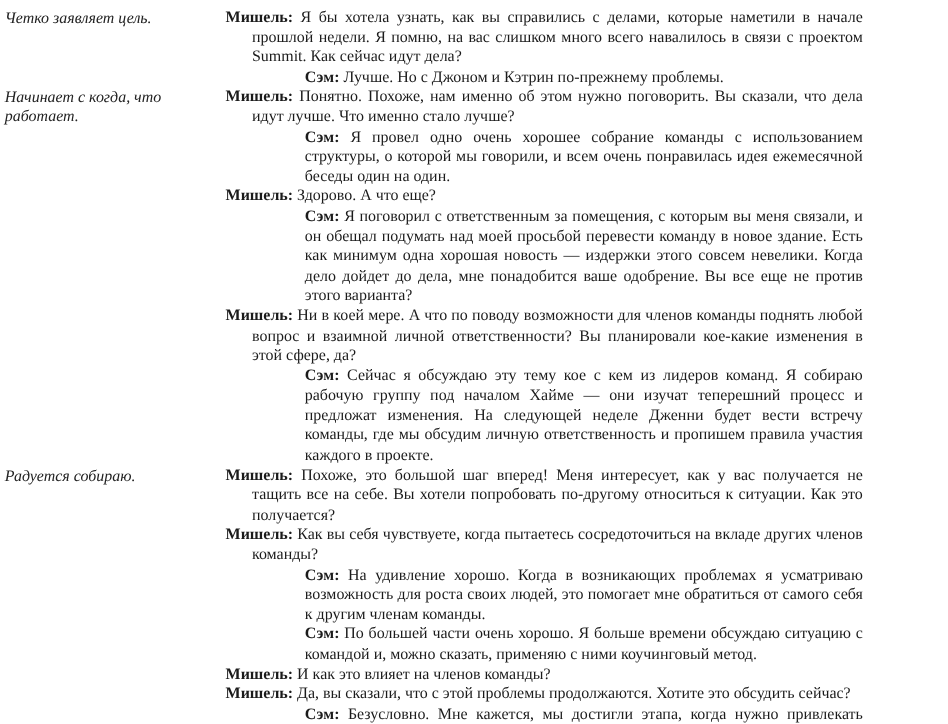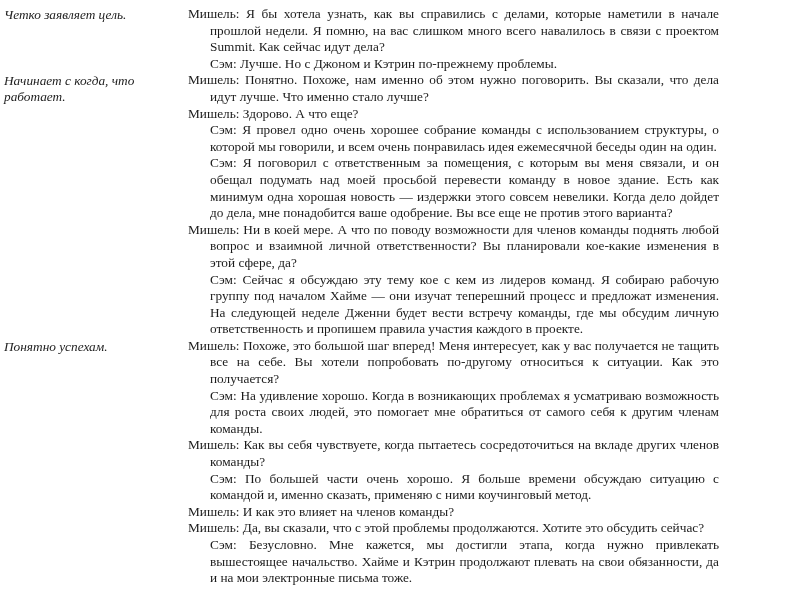--- a/index.html
+++ b/index.html
@@ -29,23 +29,24 @@
     margin: 0;
     padding: 0;
     text-align: justify;
   }
   
   .para.speaker-a {
     text-indent: -22px;
   }
   .para.speaker-b {
     text-indent: 0;
+    margin-left: 44px;
   }
   .speaker {
-    font-weight: normal;
+    font-weight: bold;
   }
   .margin-note {
     position: absolute;
     left: -206px;
     top: 1px;
     width: 165px;
     font-style: italic;
     font-weight: normal;
     text-align: left;
     text-indent: 0;
@@ -57,37 +58,37 @@
 <body>
 
 <div class="page">
   <div class="dialogue">
   <p class="para speaker-a"><span class="margin-note">Четко заявляет цель.</span><b class="speaker">Мишель:</b> <span class="text">Я бы хотела узнать, как вы справились с делами, которые наметили в начале прошлой недели. Я помню, на вас слишком много всего навалилось в связи с проектом Summit. Как сейчас идут дела?</span></p>
 
   <p class="para speaker-b"><b class="speaker">Сэм:</b> <span class="text">Лучше. Но с Джоном и Кэтрин по-прежнему проблемы.</span></p>
 
   <p class="para speaker-a"><span class="margin-note">Начинает с когда, что работает.</span><b class="speaker">Мишель:</b> <span class="text">Понятно. Похоже, нам именно об этом нужно поговорить. Вы сказали, что дела идут лучше. Что именно стало лучше?</span></p>
 
+  <p class="para speaker-b"><b class="speaker">Сэм:</b> <span class="text">Я провел одно очень хорошее собрание команды с использованием структуры, о которой мы говорили, и всем очень понравилась идея ежемесячной беседы один на один.</span></p>
+
   <p class="para speaker-a"><b class="speaker">Мишель:</b> <span class="text">Здорово. А что еще?</span></p>
-
-  <p class="para speaker-b"><b class="speaker">Сэм:</b> <span class="text">Я провел одно очень хорошее собрание команды с использованием структуры, о которой мы говорили, и всем очень понравилась идея ежемесячной беседы один на один.</span></p>
 
   <p class="para speaker-b"><b class="speaker">Сэм:</b> <span class="text">Я поговорил с ответственным за помещения, с которым вы меня связали, и он обещал подумать над моей просьбой перевести команду в новое здание. Есть как минимум одна хорошая новость — издержки этого совсем невелики. Когда дело дойдет до дела, мне понадобится ваше одобрение. Вы все еще не против этого варианта?</span></p>
 
   <p class="para speaker-a"><b class="speaker">Мишель:</b> <span class="text">Ни в коей мере. А что по поводу возможности для членов команды поднять любой вопрос и взаимной личной ответственности? Вы планировали кое-какие изменения в этой сфере, да?</span></p>
 
   <p class="para speaker-b"><b class="speaker">Сэм:</b> <span class="text">Сейчас я обсуждаю эту тему кое с кем из лидеров команд. Я собираю рабочую группу под началом Хайме — они изучат теперешний процесс и предложат изменения. На следующей неделе Дженни будет вести встречу команды, где мы обсудим личную ответственность и пропишем правила участия каждого в проекте.</span></p>
 
-  <p class="para speaker-a"><span class="margin-note">Понятно успехам.</span><b class="speaker">Мишель:</b> <span class="text">Похоже, это большой шаг вперед! Меня интересует, как у вас получается не тащить все на себе. Вы хотели попробовать по-другому относиться к ситуации. Как это получается?</span></p>
+  <p class="para speaker-a"><span class="margin-note">Радуется собираю.</span><b class="speaker">Мишель:</b> <span class="text">Похоже, это большой шаг вперед! Меня интересует, как у вас получается не тащить все на себе. Вы хотели попробовать по-другому относиться к ситуации. Как это получается?</span></p>
+
+  <p class="para speaker-a"><b class="speaker">Мишель:</b> <span class="text">Как вы себя чувствуете, когда пытаетесь сосредоточиться на вкладе других членов команды?</span></p>
 
   <p class="para speaker-b"><b class="speaker">Сэм:</b> <span class="text">На удивление хорошо. Когда в возникающих проблемах я усматриваю возможность для роста своих людей, это помогает мне обратиться от самого себя к другим членам команды.</span></p>
 
-  <p class="para speaker-a"><b class="speaker">Мишель:</b> <span class="text">Как вы себя чувствуете, когда пытаетесь сосредоточиться на вкладе других членов команды?</span></p>
-
-  <p class="para speaker-b"><b class="speaker">Сэм:</b> <span class="text">По большей части очень хорошо. Я больше времени обсуждаю ситуацию с командой и, именно сказать, применяю с ними коучинговый метод.</span></p>
+  <p class="para speaker-b"><b class="speaker">Сэм:</b> <span class="text">По большей части очень хорошо. Я больше времени обсуждаю ситуацию с командой и, можно сказать, применяю с ними коучинговый метод.</span></p>
 
   <p class="para speaker-a"><b class="speaker">Мишель:</b> <span class="text">И как это влияет на членов команды?</span></p>
 
 
   <p class="para speaker-a"><b class="speaker">Мишель:</b> <span class="text">Да, вы сказали, что с этой проблемы продолжаются. Хотите это обсудить сейчас?</span></p>
 
   <p class="para speaker-b"><b class="speaker">Сэм:</b> <span class="text">Безусловно. Мне кажется, мы достигли этапа, когда нужно привлекать вышестоящее начальство. Хайме и Кэтрин продолжают плевать на свои обязанности, да и на мои электронные письма тоже.</span></p>
 </div>
 </div>
 

